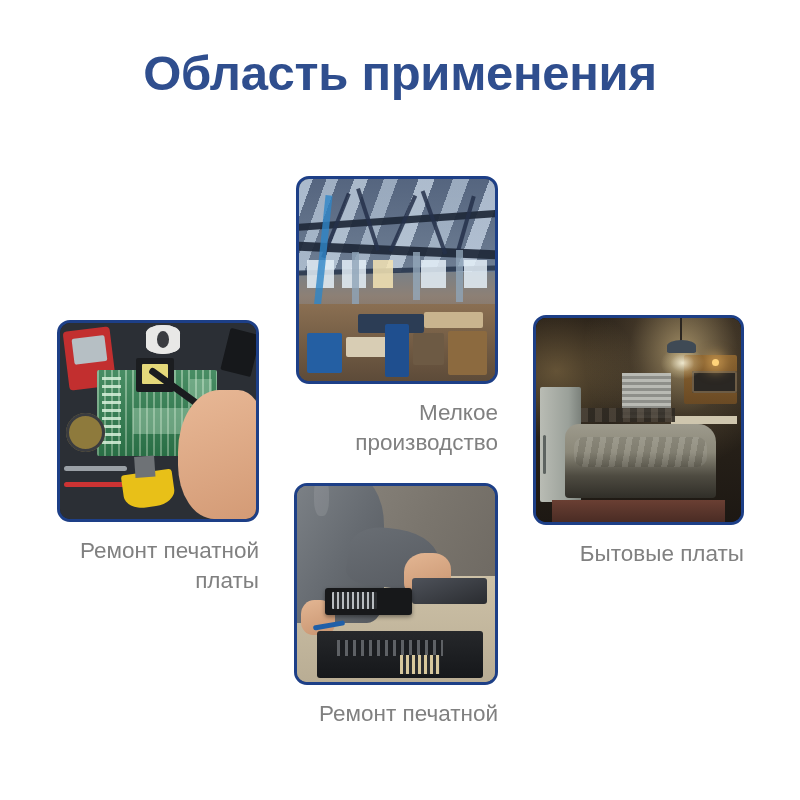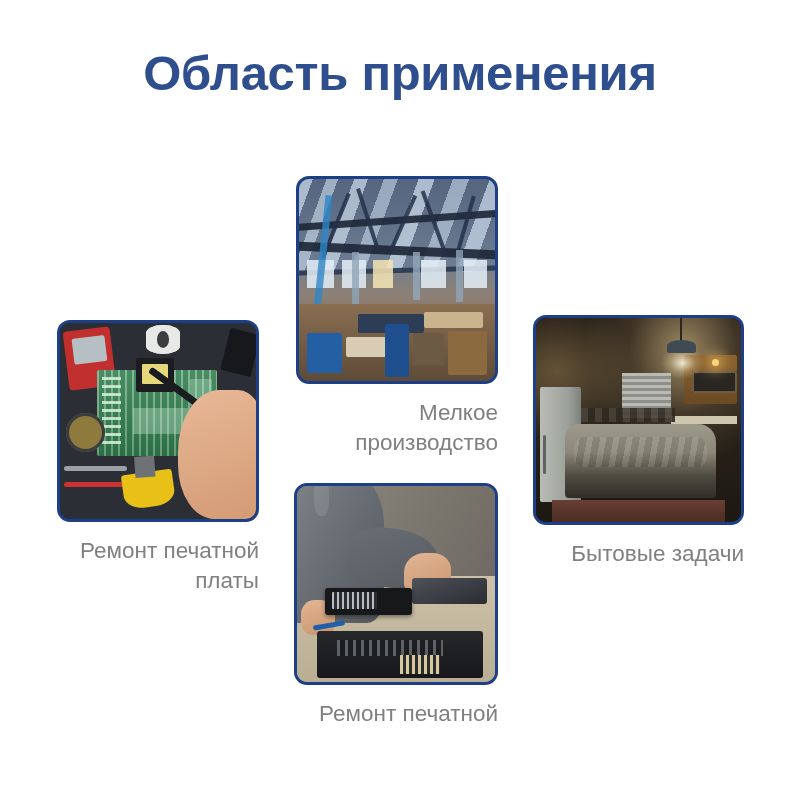--- a/index.html
+++ b/index.html
@@ -438,21 +438,21 @@
         <div class="glow"></div>
         <div class="lamp"></div>
         <div class="bulb"></div>
         <div class="counter"></div>
         <div class="clutter"></div>
         <div class="fridge"></div>
         <div class="rug"></div>
         <div class="couch"></div>
       </div>
     </div>
-    <div class="caption">Бытовые задачи</div>
+    <div class="caption">Бытовые платы</div>
   </div>
 
   <div class="card" id="card-bottom">
     <div class="photo-frame">
       <div class="photo ph-device">
         <div class="bg"></div>
         <div class="desk"></div>
         <div class="torso"></div>
         <div class="arm"></div>
         <div class="hand-r"></div>

